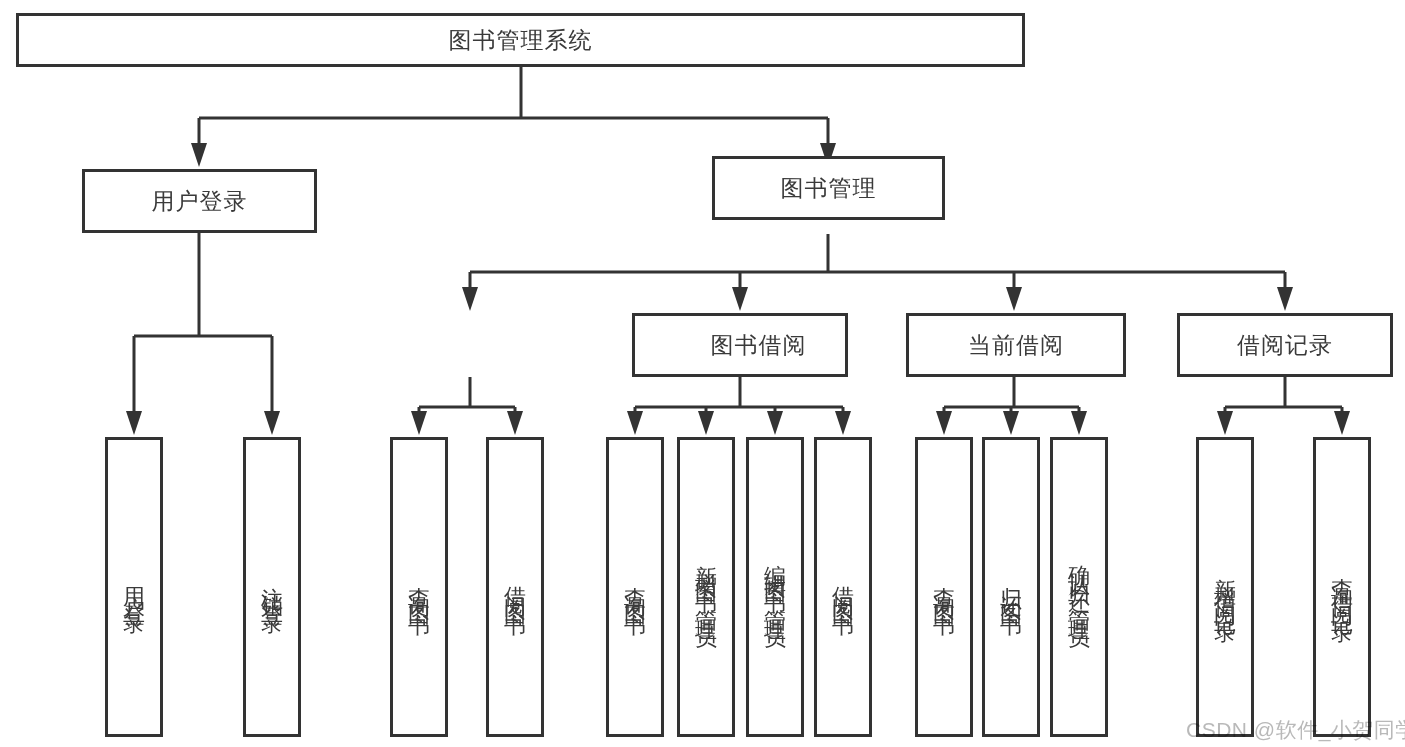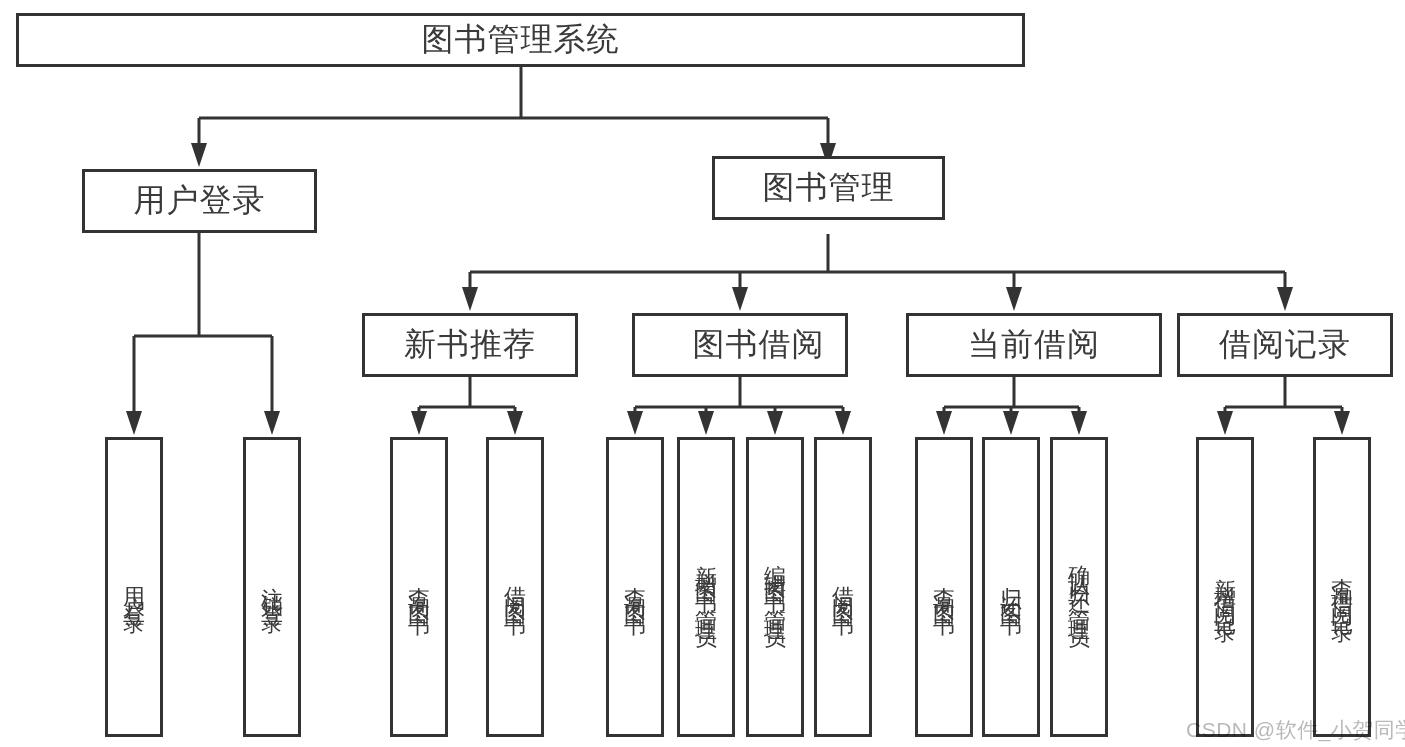--- a/index.html
+++ b/index.html
@@ -31,21 +31,21 @@
     box-sizing: border-box;
     background: #ffffff;
     border: 3px solid #333333;
     display: flex;
     align-items: center;
     justify-content: center;
     color: #3a3a3a;
     z-index: 2;
   }
   .hbox {
-    font-size: 32px;
+    font-size: 23px;
     letter-spacing: 1px;
     white-space: nowrap;
   }
   .vbox .vtext {
     writing-mode: vertical-rl;
     text-orientation: mixed;
     font-size: 22px;
     letter-spacing: 9px;
     line-height: 1;
     color: #3a3a3a;
@@ -115,23 +115,22 @@
       <polygon points="1217,411 1233,411 1225,435"></polygon>
       <polygon points="1334,411 1350,411 1342,435"></polygon>
     </g>
   </svg>
 
   <div class="box hbox" style="left:16px; top:13px; width:1009px; height:54px;">图书管理系统</div>
 
   <div class="box hbox" style="left:82px; top:169px; width:235px; height:64px;">用户登录</div>
   <div class="box hbox" style="left:712px; top:156px; width:233px; height:64px;">图书管理</div>
 
-  <div class="box hbox" style="left:362px; top:313px; width:216px; height:64px;">新书推荐</div>
   <div class="box hbox" style="left:632px; top:313px; width:216px; height:64px;padding-left:37px;">图书借阅</div>
-  <div class="box hbox" style="left:906px; top:313px; width:256px; height:64px;">当前借阅</div>
+  <div class="box hbox" style="left:906px; top:313px; width:220px; height:64px;">当前借阅</div>
   <div class="box hbox" style="left:1177px; top:313px; width:216px; height:64px;">借阅记录</div>
 
   <div class="box vbox" style="left:105px; top:437px; width:58px; height:300px;">
     <span class="vtext">用户登录</span>
   </div>
   <div class="box vbox" style="left:243px; top:437px; width:58px; height:300px;">
     <span class="vtext">注销登录</span>
   </div>
   <div class="box vbox" style="left:390px; top:437px; width:58px; height:300px;">
     <span class="vtext">查询图书</span>

